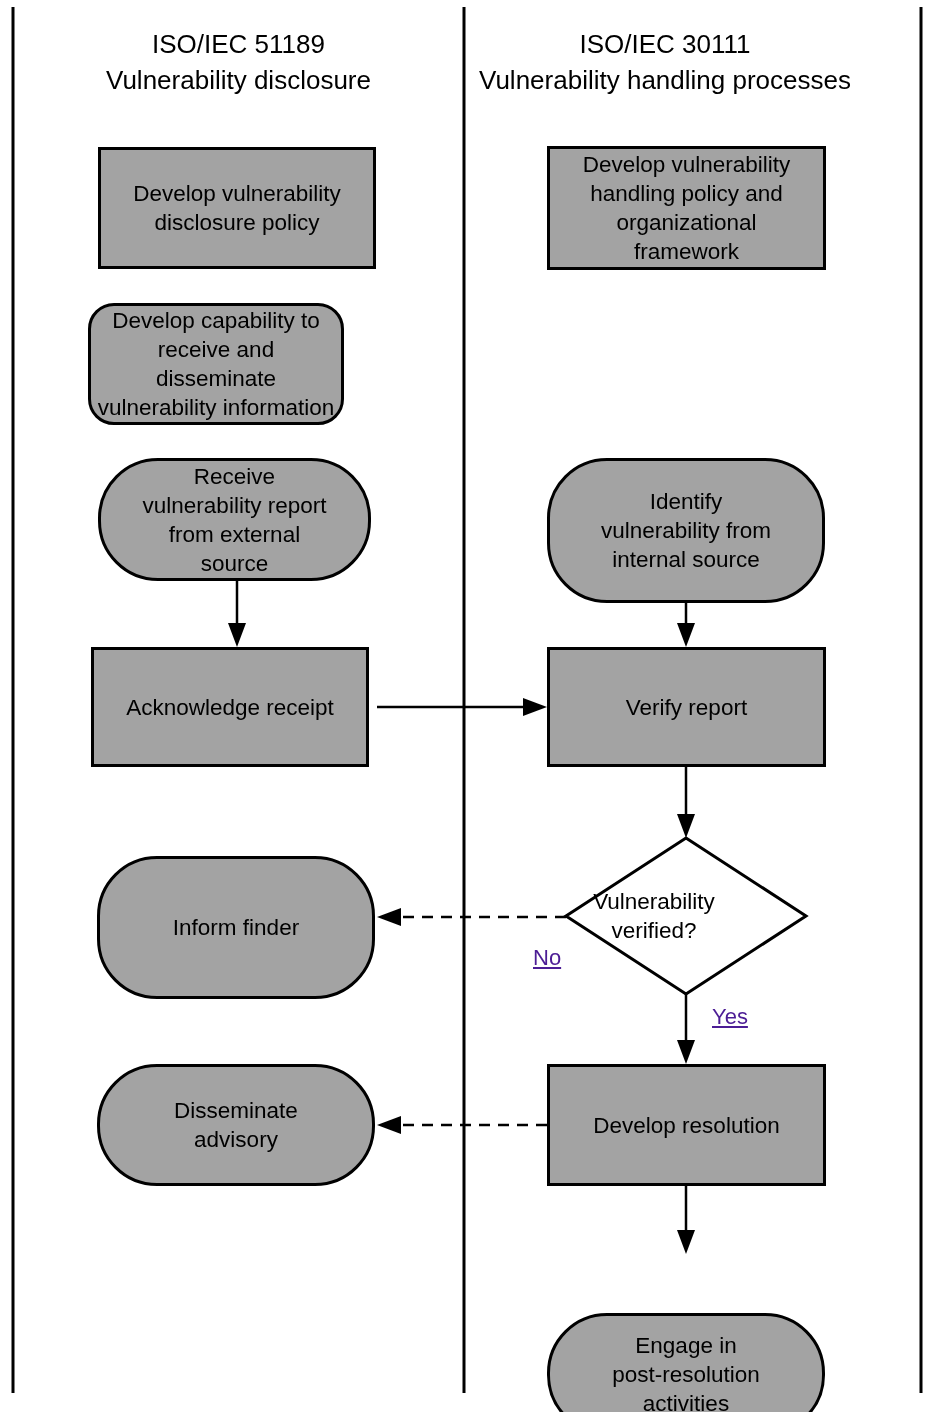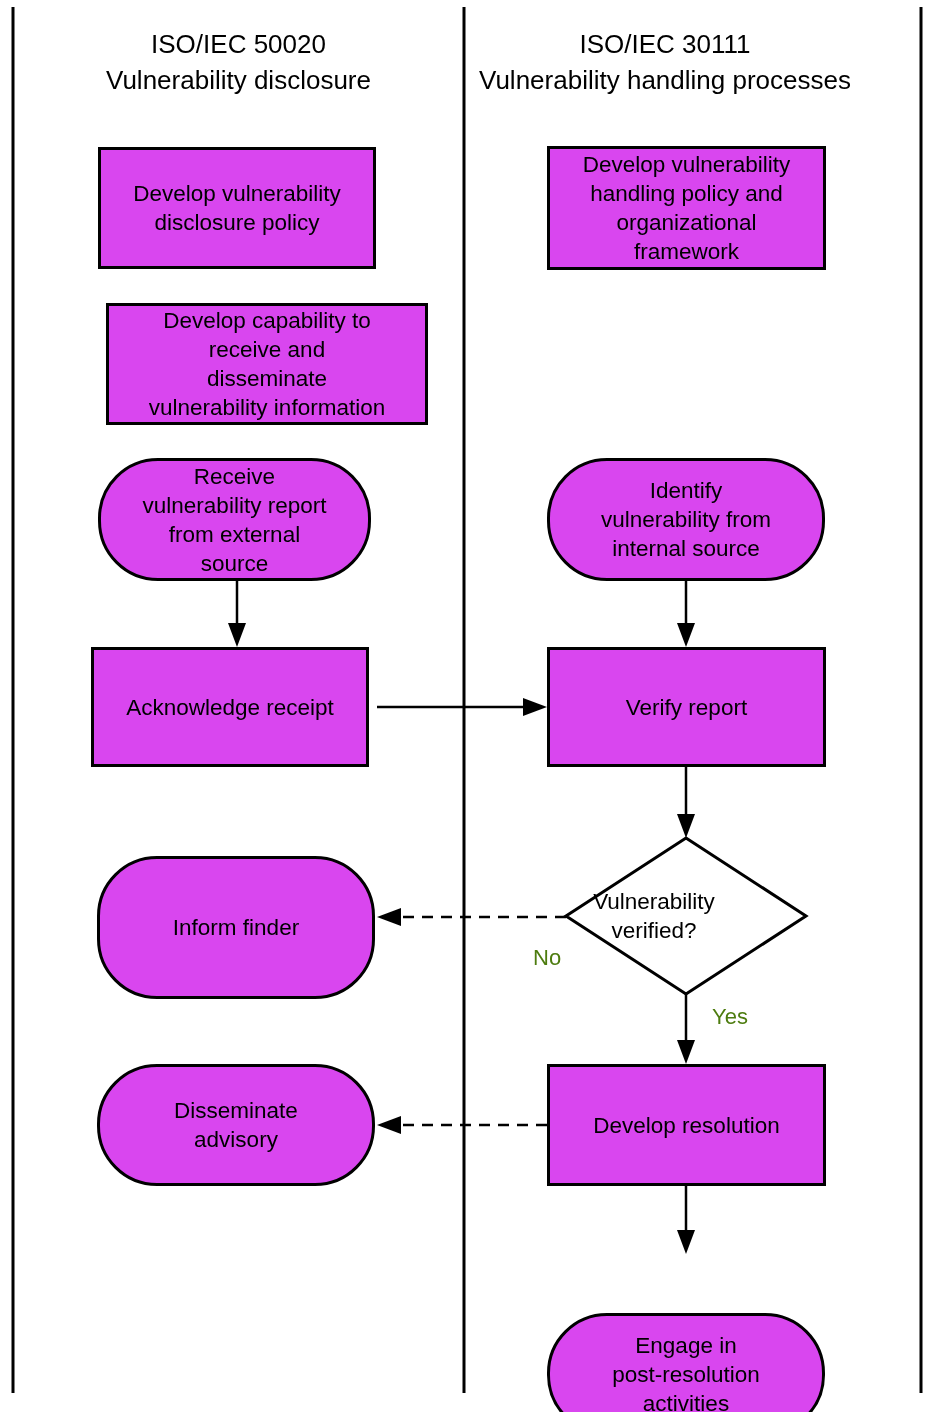--- a/index.html
+++ b/index.html
@@ -21,21 +21,21 @@
     position: absolute;
     text-align: center;
     font-size: 26px;
     line-height: 36px;
     white-space: pre-line;
     color: #000000;
   }
   .node {
     position: absolute;
     box-sizing: border-box;
-    background: #d946ef;
+    background: #a3a3a3;
     border: 3px solid #000000;
     display: flex;
     align-items: center;
     justify-content: center;
     text-align: center;
     font-size: 22.5px;
     line-height: 29px;
     white-space: pre-line;
     color: #000000;
   }
@@ -48,21 +48,22 @@
     text-align: center;
     font-size: 22.5px;
     line-height: 29px;
     white-space: pre-line;
     color: #000000;
   }
   .edge-label {
     position: absolute;
     font-size: 22px;
     line-height: 24px;
-    color: #4d7c0f;
+    color: #4c1d95;
+    text-decoration: underline;
   }
 </style>
 </head>
 <body>
 
 <div class="canvas">
 
   <svg class="lines-layer" width="930" height="1412" viewBox="0 0 930 1412" fill="none" xmlns="http://www.w3.org/2000/svg">
 
     <line x1="13" y1="7" x2="13" y2="1393" stroke="#000" stroke-width="3"></line>
@@ -105,29 +106,29 @@
     </g>
 
     <g>
       <line x1="686" y1="1186" x2="686" y2="1233" stroke="#000" stroke-width="2.5"></line>
       <polygon points="677,1230 695,1230 686,1254" fill="#000"></polygon>
     </g>
 
     <polygon points="686,838 806,916 686,994 566,916" fill="#ffffff" stroke="#000" stroke-width="3"></polygon>
   </svg>
 
-  <div class="col-title" style="left: 14px; top: 26px; width: 449px;">ISO/IEC 50020
+  <div class="col-title" style="left: 14px; top: 26px; width: 449px;">ISO/IEC 51189
 Vulnerability disclosure</div>
   <div class="col-title" style="left: 471px; top: 26px; width: 388px;">ISO/IEC 30111
 Vulnerability handling processes</div>
 
   <div class="node" style="left: 98px; top: 147px; width: 278px; height: 122px;">Develop vulnerability
 disclosure policy</div>
 
-  <div class="node" style="left: 106px; top: 303px; width: 322px; height: 122px;">Develop capability to
+  <div class="node" style="left: 88px; top: 303px; width: 256px; height: 122px; border-radius: 26px;">Develop capability to
 receive and
 disseminate
 vulnerability information</div>
 
   <div class="node stadium" style="left: 98px; top: 458px; width: 273px; height: 123px;">Receive
 vulnerability report
 from external
 source</div>
 
   <div class="node" style="left: 91px; top: 647px; width: 278px; height: 120px;">Acknowledge receipt</div>
@@ -135,21 +136,21 @@
   <div class="node stadium" style="left: 97px; top: 856px; width: 278px; height: 143px;">Inform finder</div>
 
   <div class="node stadium" style="left: 97px; top: 1064px; width: 278px; height: 122px;">Disseminate
 advisory</div>
 
   <div class="node" style="left: 547px; top: 146px; width: 279px; height: 124px;">Develop vulnerability
 handling policy and
 organizational
 framework</div>
 
-  <div class="node stadium" style="left: 547px; top: 458px; width: 278px; height: 123px;">Identify
+  <div class="node stadium" style="left: 547px; top: 458px; width: 278px; height: 145px;">Identify
 vulnerability from
 internal source</div>
 
   <div class="node" style="left: 547px; top: 647px; width: 279px; height: 120px;">Verify report</div>
 
   <div class="diamond-label" style="left: 544px; top: 866px; width: 220px; height: 100px;">Vulnerability
 verified?</div>
 
   <div class="node" style="left: 547px; top: 1064px; width: 279px; height: 122px;">Develop resolution</div>
 

